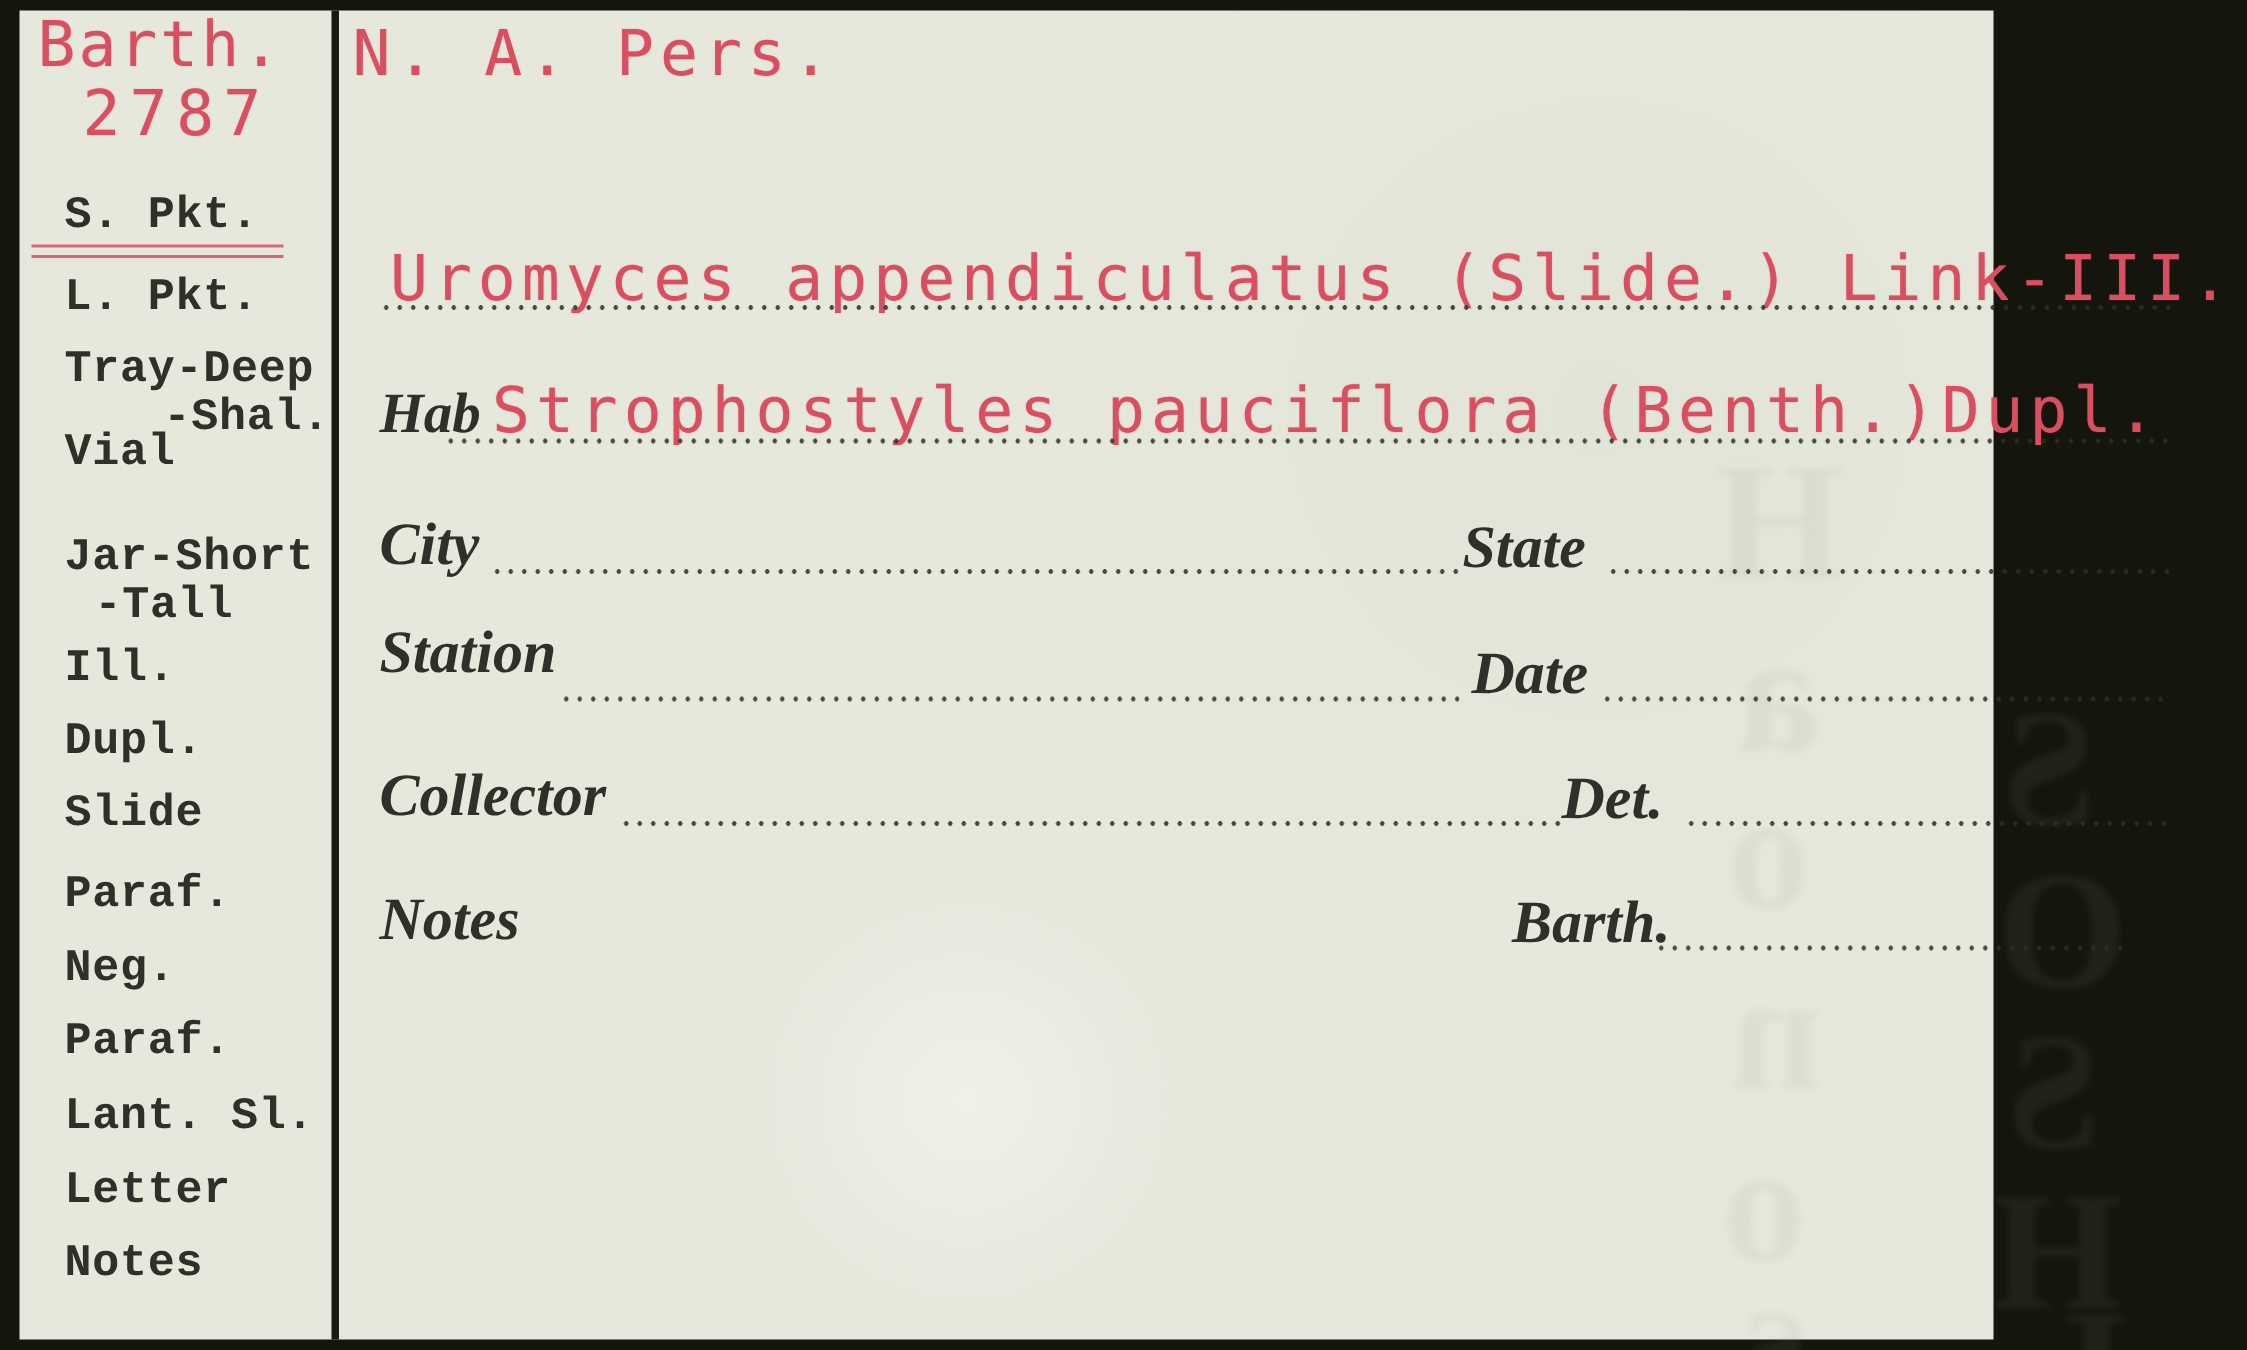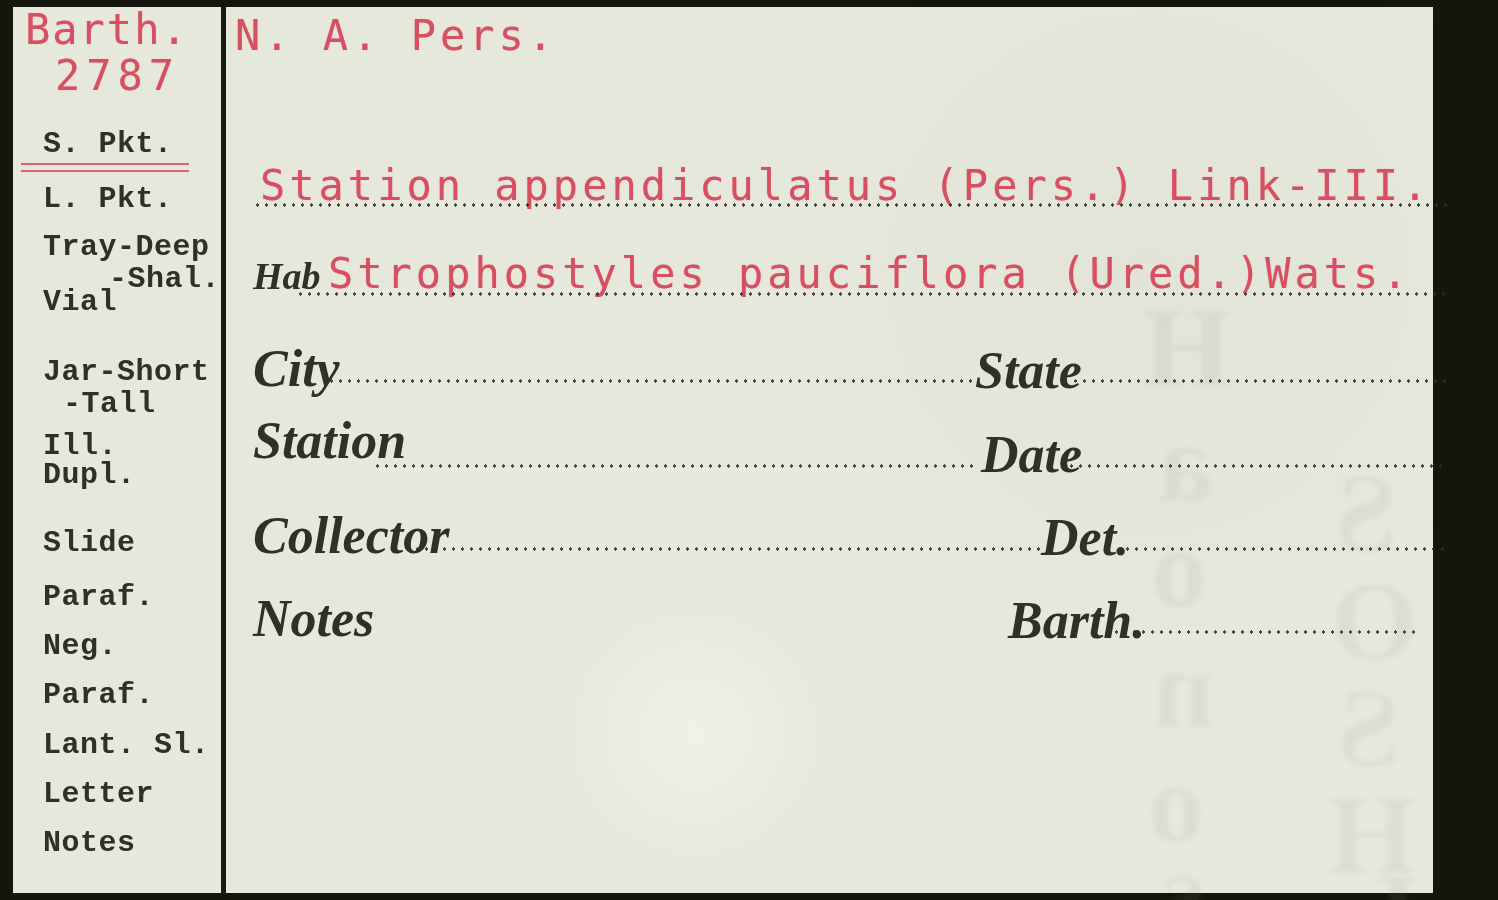--- a/index.html
+++ b/index.html
@@ -2,21 +2,21 @@
 <html><head>
 <meta charset="utf-8">
 <style>
   html,body{margin:0;padding:0;}
   .stage{
     position:relative;width:1498px;height:900px;
     background:#14160d;overflow:hidden;
     font-family:"Liberation Serif", serif;
   }
   .card{
-    position:absolute;left:13px;top:7px;width:1420px;height:886px;
+    position:absolute;left:13px;top:7px;width:1316px;height:886px;
     background:#e7e8dc;
     background-image:
       radial-gradient(circle at 48% 82%, rgba(255,255,255,.35), rgba(255,255,255,0) 14%),
       radial-gradient(circle at 80% 30%, rgba(190,200,185,.12), rgba(190,200,185,0) 30%);
   }
   .divider{
     position:absolute;left:208px;top:0;width:5px;height:886px;
     background:#191a13;
   }
   
@@ -35,21 +35,21 @@
   .sb-sub{display:block;}
   .red-underline{
     position:absolute;left:8px;width:168px;height:5px;
     border-top:2px solid #d94f62;border-bottom:2px solid #d94f62;
     opacity:.85;
   }
   
   .field-label{
     position:absolute;white-space:nowrap;
     font-family:"Liberation Serif", serif;font-style:italic;font-weight:600;
-    font-size:52px;line-height:1;color:#2e3029;
+    font-size:40px;line-height:1;color:#2e3029;
   }
   .dots{
     position:absolute;height:6px;
     background-image:radial-gradient(circle, rgba(44,46,37,.85) 1.5px, rgba(44,46,37,0) 1.7px);
     background-size:9px 6px;background-repeat:repeat-x;background-position:0 50%;
   }
   .wm{
     position:absolute;
     font-family:"Liberation Serif", serif;font-weight:700;font-size:112px;
     color:#7e937e;opacity:.10;filter:blur(2px);transform:scaleX(-1);
@@ -99,21 +99,21 @@
       </div>
 
       <div class="sb-item" style="top:350px">
         <span>Jar-Short</span>
         <span class="sb-sub" style="padding-left:20px">-Tall</span>
       </div>
 
       <div class="sb-item" style="top:424px">
         <span>Ill.</span>
       </div>
-      <div class="sb-item" style="top:453px">
+      <div class="sb-item" style="top:473px">
         <span>Dupl.</span>
       </div>
       <div class="sb-item" style="top:521px">
         <span>Slide</span>
       </div>
       <div class="sb-item" style="top:575px">
         <span>Paraf.</span>
       </div>
       <div class="sb-item" style="top:624px">
         <span>Neg.</span>
@@ -131,25 +131,25 @@
         <span>Notes</span>
       </div>
     </div>
 
     <div class="divider"></div>
 
     <div>
 
       <div class="type-red" style="left:222px;top:8px">N. A. Pers.</div>
 
-      <div class="type-red" style="left:247px;top:158px">Station appendiculatus (Pers.) Link-III.</div>
+      <div class="type-red" style="left:247px;top:158px">Uromyces appendiculatus (Slide.) Link-III.</div>
       <div class="dots" style="left:240px;top:195px;width:1195px"></div>
 
       <div class="field-label" style="left:240px;top:250px;font-size:38px">Hab</div>
-      <div class="type-red" style="left:315px;top:246px">Strophostyles pauciflora (Ured.)Wats.</div>
+      <div class="type-red" style="left:315px;top:246px">Strophostyles pauciflora (Benth.)Dupl.</div>
       <div class="dots" style="left:283px;top:284px;width:1150px"></div>
 
       <div class="field-label" style="left:240px;top:336px">City</div>
       <div class="dots" style="left:314px;top:371px;width:648px"></div>
       <div class="field-label" style="left:962px;top:338px">State</div>
       <div class="dots" style="left:1058px;top:371px;width:376px"></div>
 
       <div class="field-label" style="left:240px;top:408px">Station</div>
       <div class="dots" style="left:360px;top:456px;width:600px"></div>
       <div class="field-label" style="left:968px;top:422px">Date</div>

